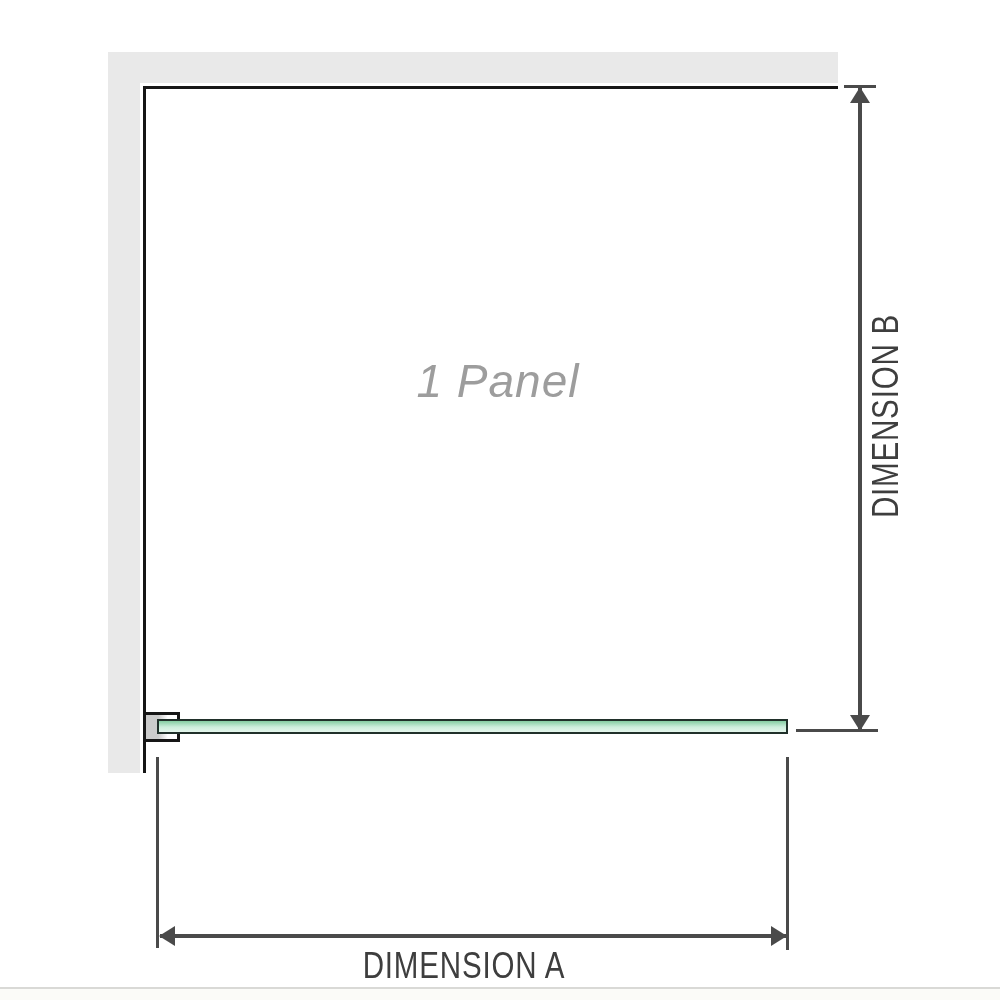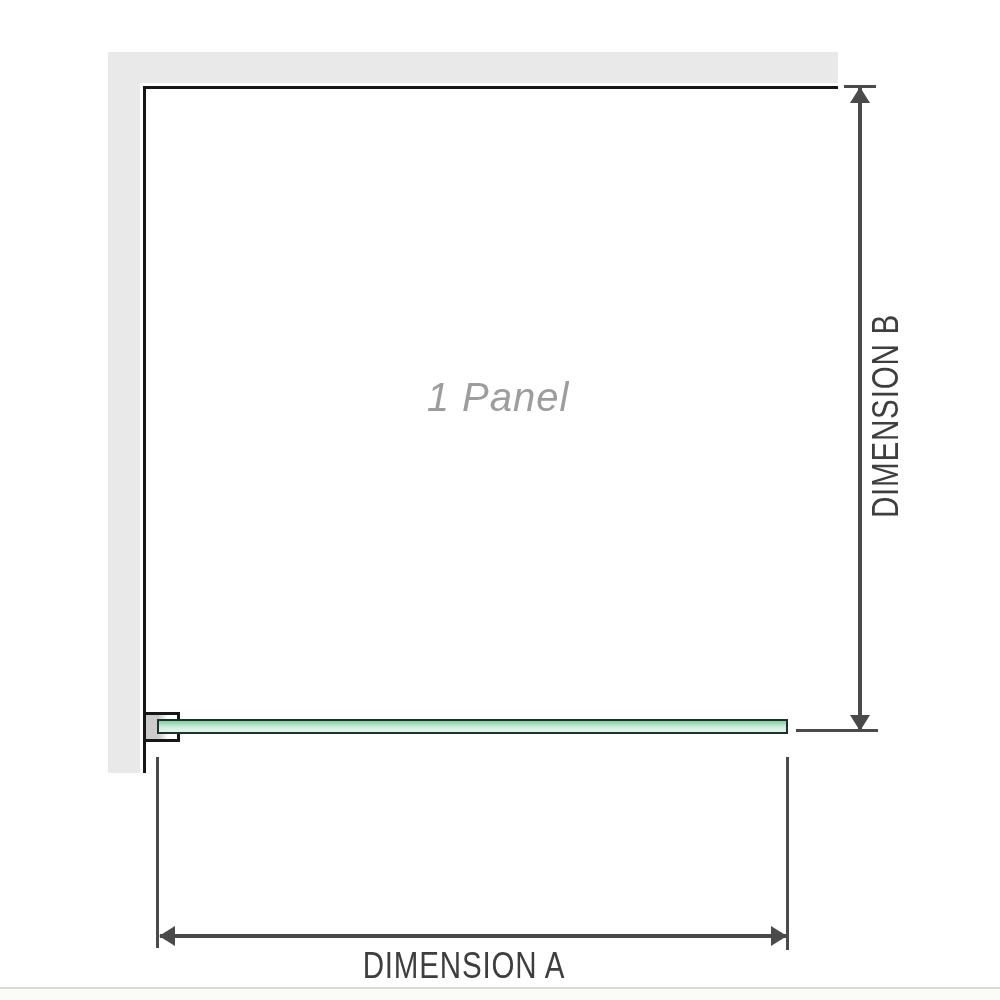--- a/index.html
+++ b/index.html
@@ -55,22 +55,22 @@
   .ext-right{left:786px;top:757px;width:3px;height:193px;background:var(--dimension-line);}
   .dima-line{left:160px;top:934px;width:627px;height:4px;background:var(--dimension-line);}
   .arrow-left{left:159px;top:926px;border-top:10px solid transparent;border-bottom:10px solid transparent;border-right:16px solid var(--dimension-line);}
   .arrow-right{left:771px;top:926px;border-top:10px solid transparent;border-bottom:10px solid transparent;border-left:16px solid var(--dimension-line);}
   .dima-label{
     left:464px;top:966px;transform:translate(-50%,-50%) scaleX(0.82);
     font-size:36px;font-weight:300;letter-spacing:1px;color:var(--dimension-text);white-space:nowrap;
   }
   
   .panel-label{
-    left:498px;top:397px;transform:translate(-50%,-50%);
-    font-size:40px;font-style:italic;color:var(--panel-text);letter-spacing:1px;white-space:nowrap;
+    left:498px;top:381px;transform:translate(-50%,-50%);
+    font-size:46px;font-style:italic;color:var(--panel-text);letter-spacing:1px;white-space:nowrap;
   }
   
   .bottom-rule{left:0;top:987px;width:1000px;height:2px;background:var(--bottom-rule);}
   .bottom-strip{left:0;top:989px;width:1000px;height:11px;background:var(--below-strip);}
 </style>
 </head>
 <body>
 
 <div class="canvas">
 

